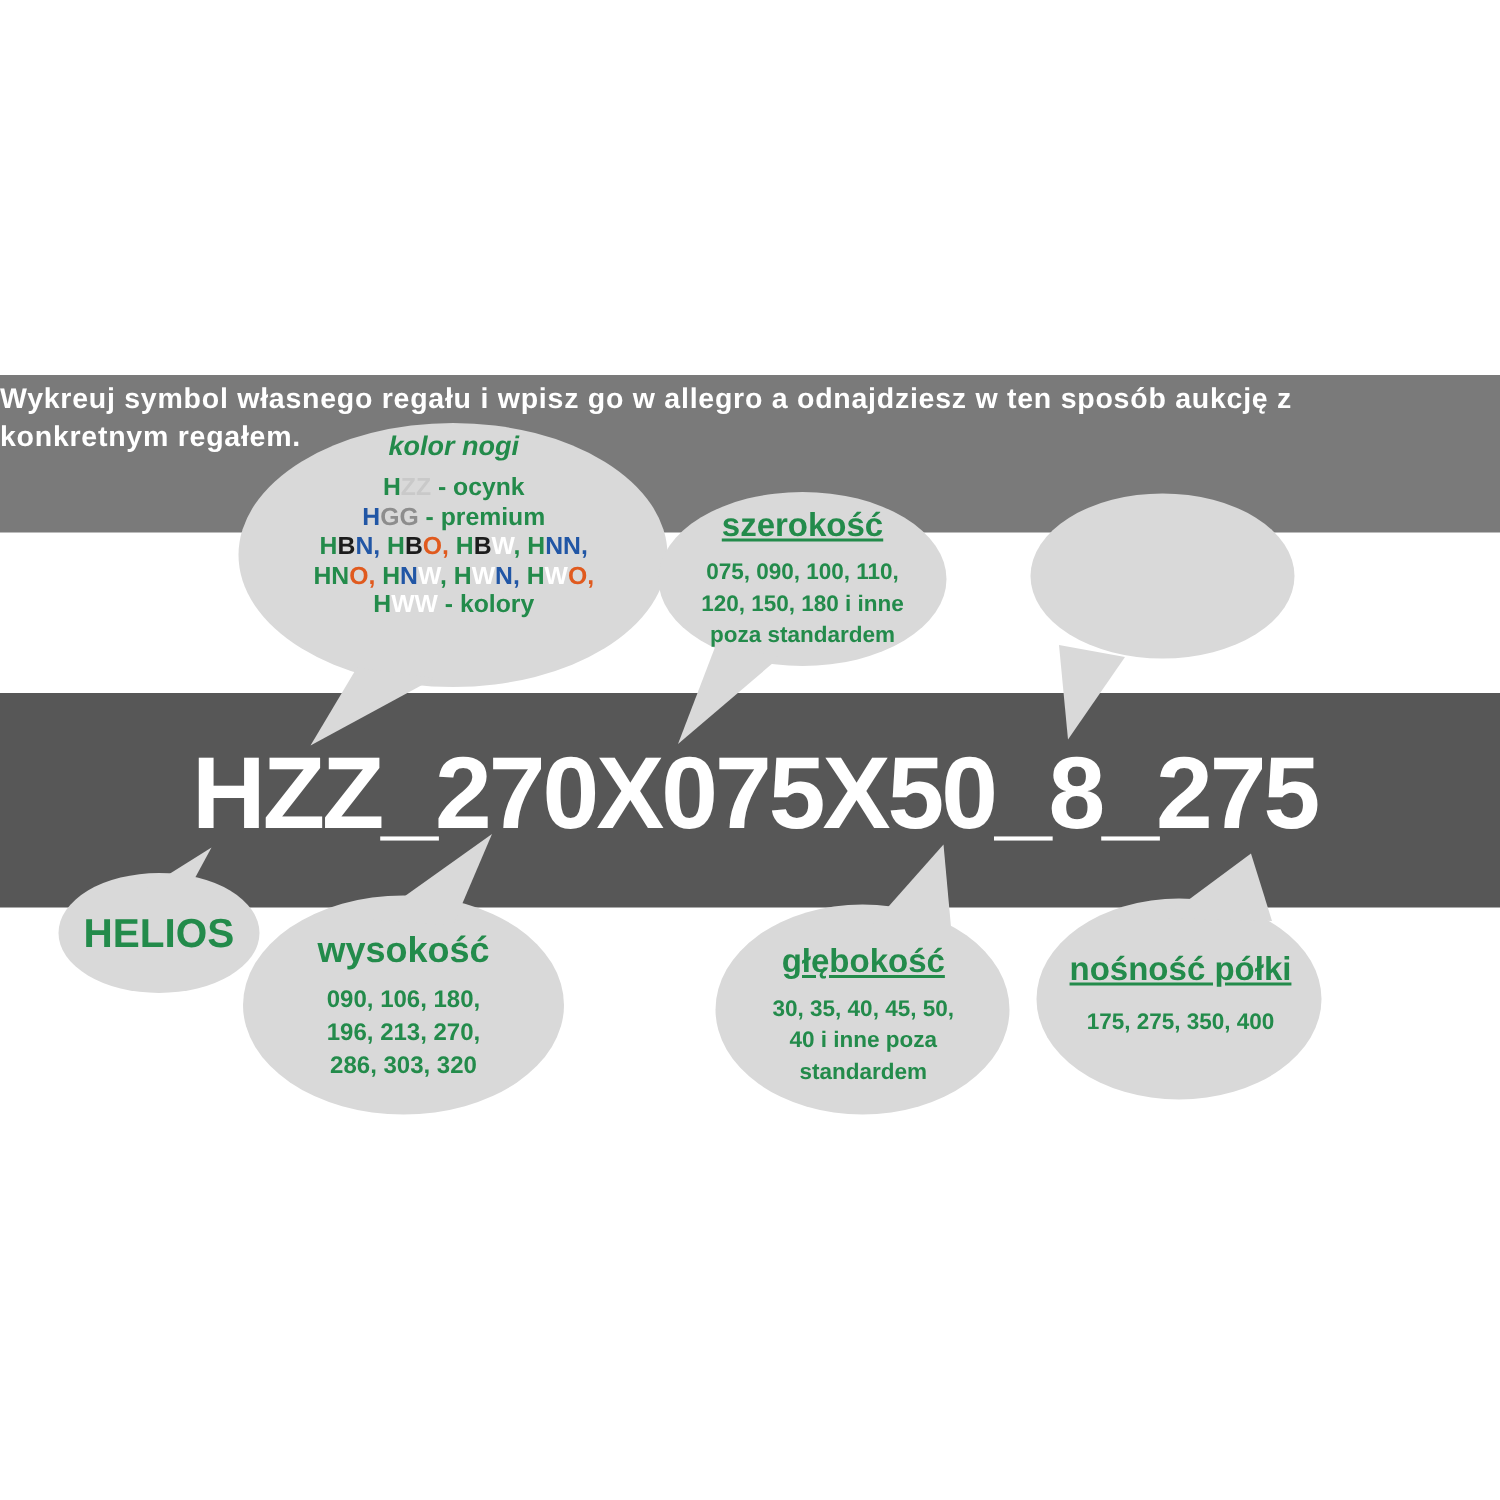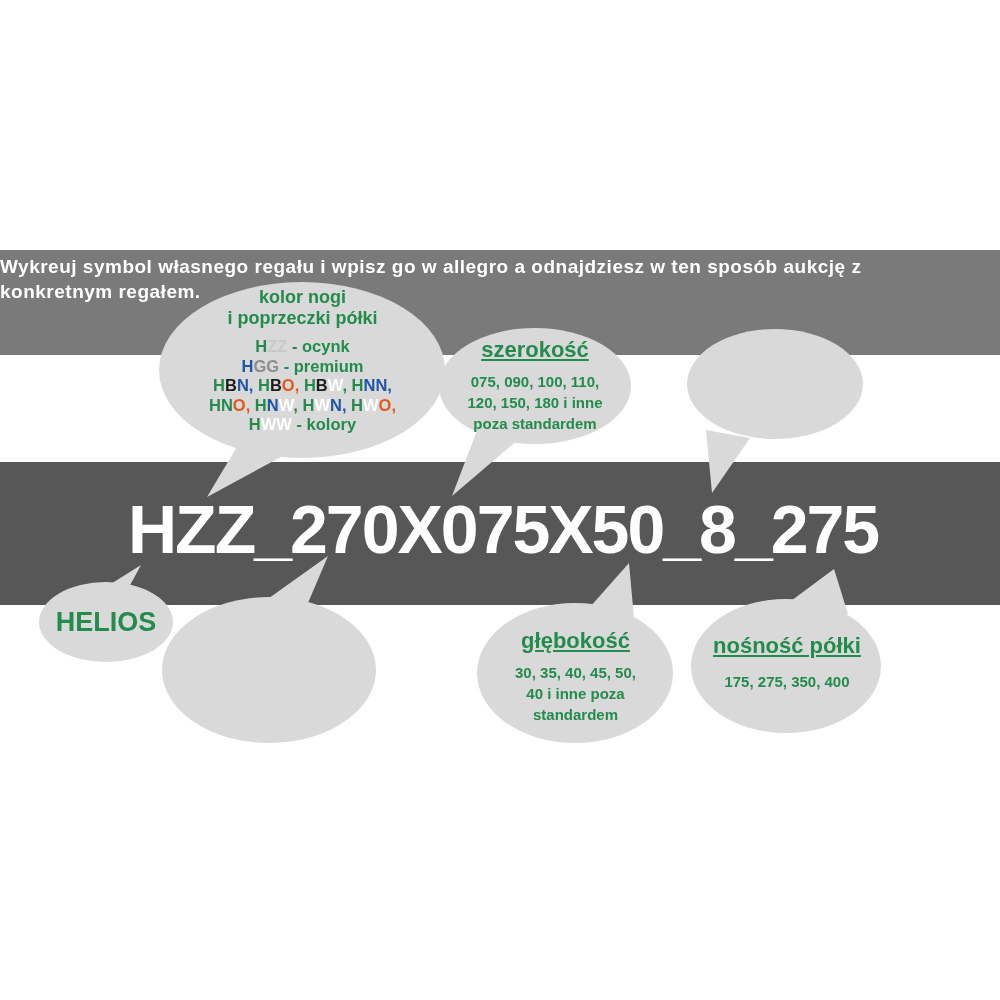--- a/index.html
+++ b/index.html
@@ -13,21 +13,21 @@
   #banner{
     position:absolute;top:254px;left:0;width:1000px;text-align:left;
     color:#ffffff;font-size:19px;line-height:25px;letter-spacing:0.5px;
   }
   #bubble-layer{position:absolute;top:0;left:0;}
   #code-text{
     position:absolute;left:128px;top:494px;width:760px;
     color:#ffffff;font-size:68px;line-height:70px;letter-spacing:-2px;white-space:nowrap;
   }
   .bubble-text{position:absolute;text-align:center;color:#238b4b;}
-  .b-title{font-size:18px;line-height:21px;color:#238b4b;}
+  .b-title{font-size:18px;line-height:21px;color:#238b4b;font-style:italic;}
   .b-title-lg{font-size:24px;line-height:27px;color:#238b4b;}
   .b-title-md{font-size:22px;line-height:25px;color:#238b4b;text-decoration:underline;}
   .b-body{font-size:15px;line-height:21px;color:#238b4b;margin-top:9px;}
   .code-line{font-size:16.5px;line-height:19.5px;white-space:nowrap;}
   .code-block{margin-top:8px;}
   .seg-green{color:#238b4b;}
   .seg-zinc{color:#c9c9c9;}
   .seg-gray{color:#8d8d8d;}
   .seg-blue{color:#2156a5;}
   .seg-orange{color:#e05a1e;}
@@ -70,21 +70,20 @@
 
       <ellipse cx="786" cy="666" rx="95" ry="67"></ellipse>
       <polygon points="776,612 848,614 834,569"></polygon>
     </g>
   </svg>
 
   <div id="code-text">HZZ_270X075X50_8_275</div>
 
   <div class="bubble-text" style="left:160px;top:287px;width:285px;">
     <div class="b-title">kolor nogi</div>
-    <div class="b-title">i poprzeczki półki</div>
     <div class="code-block">
       <div class="code-line"><span class="seg-green">H</span><span class="seg-zinc">ZZ</span><span class="seg-green"> - ocynk</span></div>
       <div class="code-line"><span class="seg-blue">H</span><span class="seg-gray">GG</span><span class="seg-green"> - premium</span></div>
       <div class="code-line"><span class="seg-green">H</span><span class="seg-black">B</span><span class="seg-blue">N</span><span class="seg-blue">, </span><span class="seg-green">H</span><span class="seg-black">B</span><span class="seg-orange">O</span><span class="seg-orange">, </span><span class="seg-green">H</span><span class="seg-black">B</span><span class="seg-white">W</span><span class="seg-green">, </span><span class="seg-green">H</span><span class="seg-blue">N</span><span class="seg-blue">N</span><span class="seg-blue">,</span></div>
       <div class="code-line"><span class="seg-green">H</span><span class="seg-green">N</span><span class="seg-orange">O</span><span class="seg-orange">, </span><span class="seg-green">H</span><span class="seg-blue">N</span><span class="seg-white">W</span><span class="seg-green">, </span><span class="seg-green">H</span><span class="seg-white">W</span><span class="seg-blue">N</span><span class="seg-blue">, </span><span class="seg-green">H</span><span class="seg-white">W</span><span class="seg-orange">O</span><span class="seg-orange">,</span></div>
       <div class="code-line"><span class="seg-green">H</span><span class="seg-white">WW</span><span class="seg-green"> - kolory</span></div>
     </div>
   </div>
 
   <div class="bubble-text" style="left:440px;top:337px;width:190px;">
@@ -94,20 +93,28 @@
       <div>120, 150, 180  i inne</div>
       <div>poza standardem</div>
     </div>
   </div>
 
 
   <div class="bubble-text" style="left:40px;top:608px;width:132px;">
     <div id="helios-text">HELIOS</div>
   </div>
 
+  <div class="bubble-text" style="left:163px;top:620px;width:212px;">
+    <div class="b-title-lg">wysokość</div>
+    <div class="b-body" style="font-size:16px;line-height:22px;">
+      <div>090, 106, 180,</div>
+      <div>196, 213, 270,</div>
+      <div>286, 303, 320</div>
+    </div>
+  </div>
 
   <div class="bubble-text" style="left:478px;top:628px;width:195px;">
     <div class="b-title-md">głębokość</div>
     <div class="b-body">
       <div>30, 35, 40, 45, 50,</div>
       <div>40 i inne poza</div>
       <div>standardem</div>
     </div>
   </div>
 

